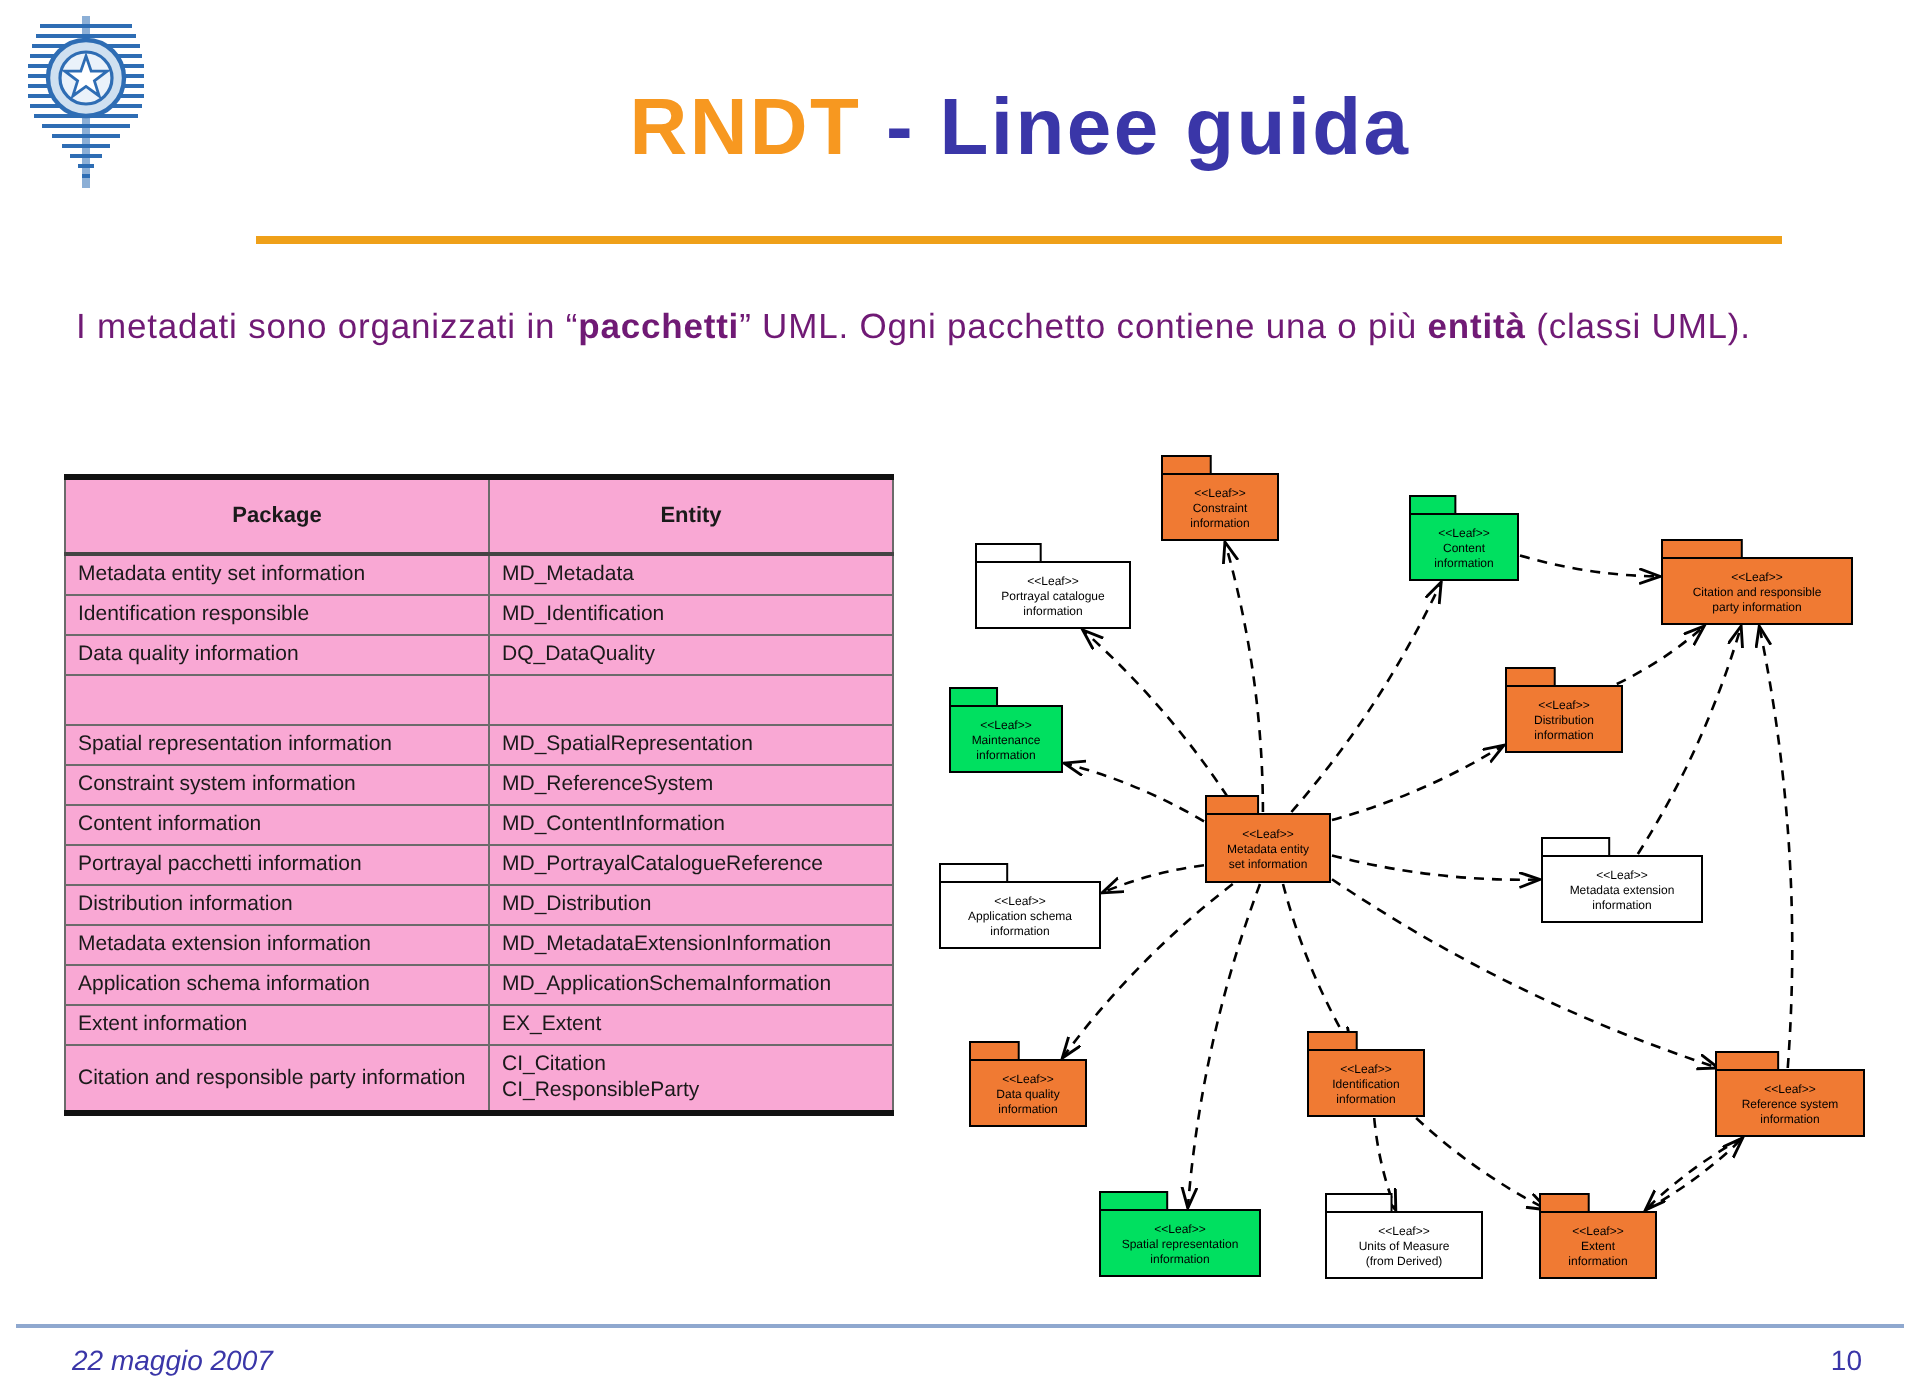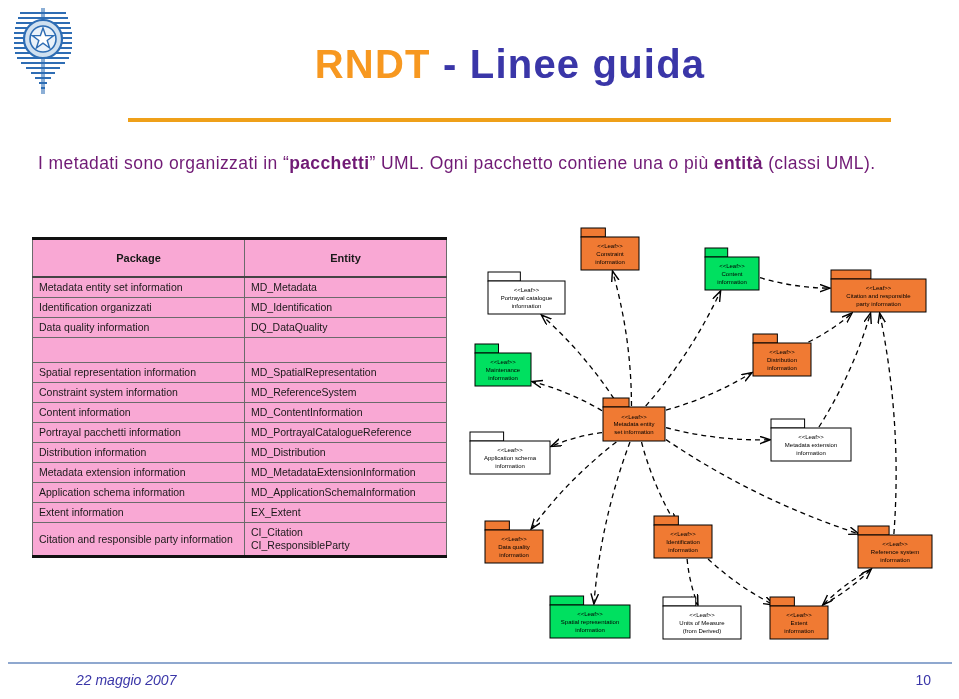--- a/index.html
+++ b/index.html
@@ -113,21 +113,20 @@
     height: 2px;
     background: #8FA8CF;
   }
   #footer-date {
     position: absolute;
     left: 36px;
     top: 672px;
     font-size: 14px;
     font-style: italic;
     color: #3A36A8;
-    margin-left: 40px;
   }
   #footer-center {
     position: absolute;
     left: 0;
     top: 672px;
     width: 959px;
     text-align: center;
     font-size: 14px;
     font-weight: bold;
     font-style: italic;
@@ -189,21 +188,21 @@
       <th>Package</th>
       <th>Entity</th>
     </tr>
   </thead>
   <tbody id="pkg-table-body">
       <tr>
         <td>Metadata entity set information</td>
         <td>MD_Metadata</td>
       </tr>
       <tr>
-        <td>Identification organizzati</td>
+        <td>Identification responsible</td>
         <td>MD_Identification</td>
       </tr>
       <tr>
         <td>Data quality information</td>
         <td>DQ_DataQuality</td>
       </tr>
       <tr class="spacer">
         <td></td>
         <td></td>
       </tr>

